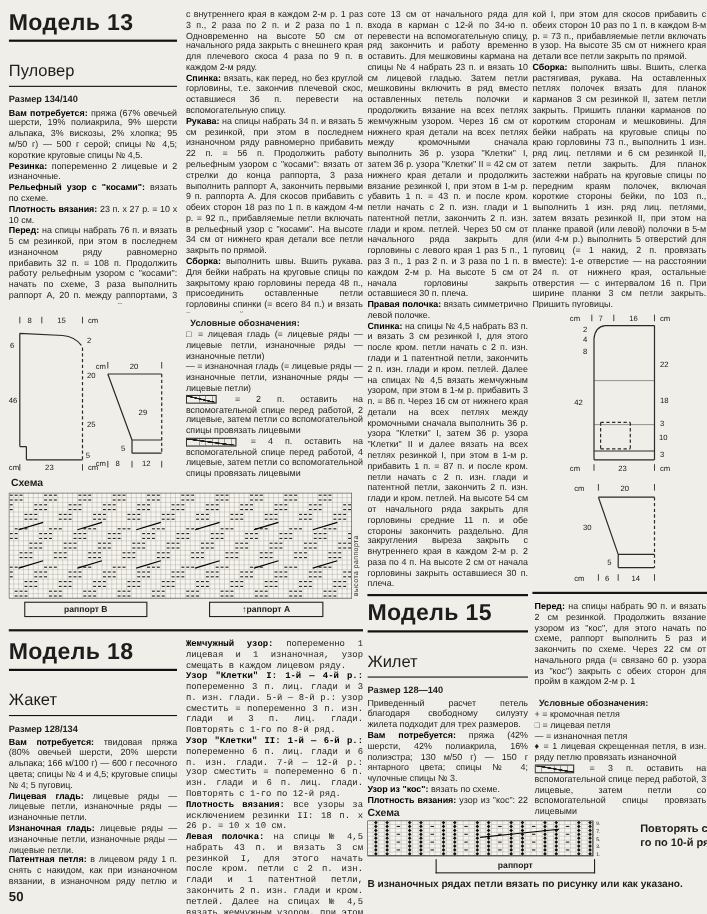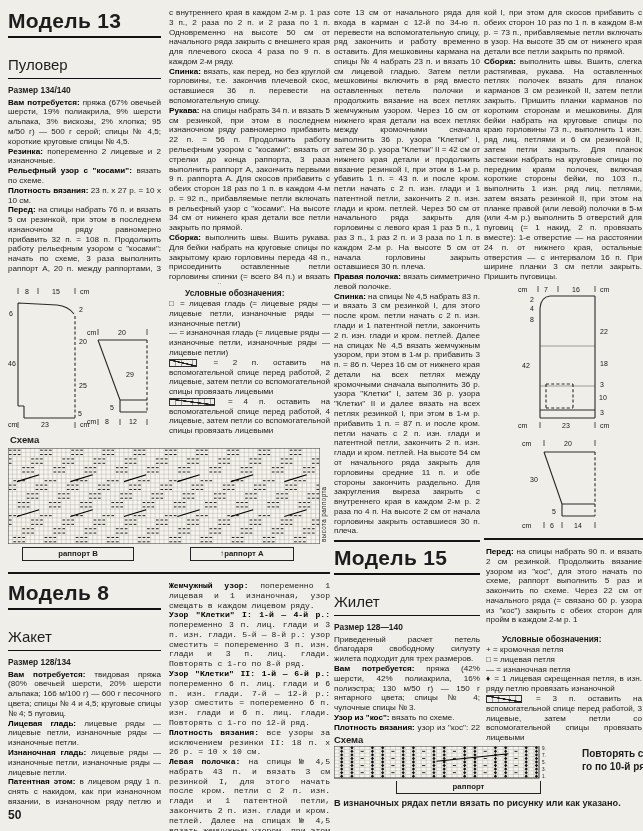--- a/index.html
+++ b/index.html
@@ -7,21 +7,21 @@
   .page{position:relative;width:643px;height:831px;background:#f0eee8;overflow:hidden;
         font-family:"Liberation Sans",sans-serif;color:#1d1d1d;}
   .abs{position:absolute;}
   .col{font-size:8.1px;line-height:1.21;overflow:hidden;}
   .para{margin:0;text-align:justify;}
   .para b{color:#000;}
   .mh-title{font-size:21px;font-weight:700;letter-spacing:.3px;padding-bottom:3px;border-bottom:2.6px solid #111;margin-bottom:16px;}
   .mh-sub{font-size:15px;font-weight:400;padding:2px 0 3px;border-bottom:1.8px solid #111;}
   .mh-size{font-size:8.4px;font-weight:700;margin:6px 0 3px;}
   .schema-label{font-size:9.5px;font-weight:700;}
-  .legend-title{font-size:8.3px;font-weight:700;margin:0 16px 1px;}
+  .legend-title{font-size:8.3px;font-weight:700;margin:0 4px 1px;}
   .lg{margin:0;text-align:justify;}
   .sym{font-weight:400;}
   .csym{display:inline-block;height:6px;border:1px solid #333;vertical-align:middle;margin-right:2px;
         background:
           linear-gradient(to top right, rgba(0,0,0,0) 43%, #222 45%, #222 55%, rgba(0,0,0,0) 57%),
           repeating-linear-gradient(90deg, rgba(0,0,0,0) 0 5px, #999 5px 5.8px);}
   .c4{width:26px;} .c8{width:44px;} .c6{width:34px;}
   .hrule{background:#151515;}
   .bracket{border:1px solid #222;font-size:7.8px;font-weight:700;text-align:center;line-height:12px;background:#f0eee8;}
   .vlabel{writing-mode:vertical-rl;transform:rotate(180deg);font-size:6.3px;letter-spacing:.4px;color:#222;}
@@ -812,28 +812,28 @@
       <line x1="276.34285714285716" y1="68.5090909090909" x2="298.62857142857143" y2="61.74545454545454" stroke="#000" stroke-width="1.1"></line>
       <rect x="0" y="0" width="312" height="96" fill="none" stroke="#333" stroke-width="1"></rect>
     </svg>
   <div class="abs vlabel" style="left:320px;top:450px;width:13px;height:92px;">высота раппорта</div>
   <div class="abs bracket" style="left:22px;top:547px;width:110px;height:12px;"><span>раппорт В</span></div>
   <div class="abs bracket" style="left:190px;top:547px;width:102px;height:12px;"><span>↑</span><span>раппорт А</span></div>
 
   <div class="abs hrule" style="left:8px;top:572px;width:322px;height:2px;"></div>
 
   <div class="abs col" style="left:8px;top:580px;width:153px;height:226px;">
-    <div class="mh-title">Модель 8</div>
+    <div class="mh-title">Модель 18</div>
     <div class="mh-sub">Жакет</div>
     <div class="mh-size">Размер 128/134</div>
     <div>
         <p class="para"><b>Вам потребуется: </b>твидовая пряжа (80% овечьей шерсти, 20% шерсти альпака; 166 м/100 г) — 600 г песочного цвета; спицы № 4 и 4,5; круговые спицы № 4; 5 пуговиц.</p>
         <p class="para"><b>Лицевая гладь: </b>лицевые ряды — лицевые петли, изнаночные ряды — изнаночные петли.</p>
         <p class="para"><b>Изнаночная гладь: </b>лицевые ряды — изнаночные петли, изнаночные ряды — лицевые петли.</p>
-        <p class="para"><b>Патентная этом: </b>в лицевом ряду 1 п. снять с накидом, как при изнаночном вязании, в изнаночном ряду петлю и накид провязать вместе изнаночной.</p>
+        <p class="para"><b>Патентная петля: </b>в лицевом ряду 1 п. снять с накидом, как при изнаночном вязании, в изнаночном ряду петлю и накид провязать вместе изнаночной.</p>
         <p class="para"><b>Резинка I: </b>попеременно 3 п. изнаночной глади и 1 патентная петля.</p>
       </div>
   </div>
   <div class="abs pagenum" style="left:8px;top:808px;">50</div>
 
   <div class="abs col" style="left:169px;top:581px;width:161px;height:250px;font-family:Liberation Mono, monospace;">
     <div>
         <p class="para"><b>Жемчужный узор: </b>попеременно 1 лицевая и 1 изнаночная, узор смещать в каждом лицевом ряду.</p>
         <p class="para"><b>Узор "Клетки" I: 1-й — 4-й р.: </b>попеременно 3 п. лиц. глади и 3 п. изн. глади. 5-й — 8-й р.: узор сместить = попеременно 3 п. изн. глади и 3 п. лиц. глади. Повторять с 1-го по 8-й ряд.</p>
         <p class="para"><b>Узор "Клетки" II: 1-й — 6-й р.: </b>попеременно 6 п. лиц. глади и 6 п. изн. глади. 7-й — 12-й р.: узор сместить = попеременно 6 п. изн. глади и 6 п. лиц. глади. Повторять с 1-го по 12-й ряд.</p>

